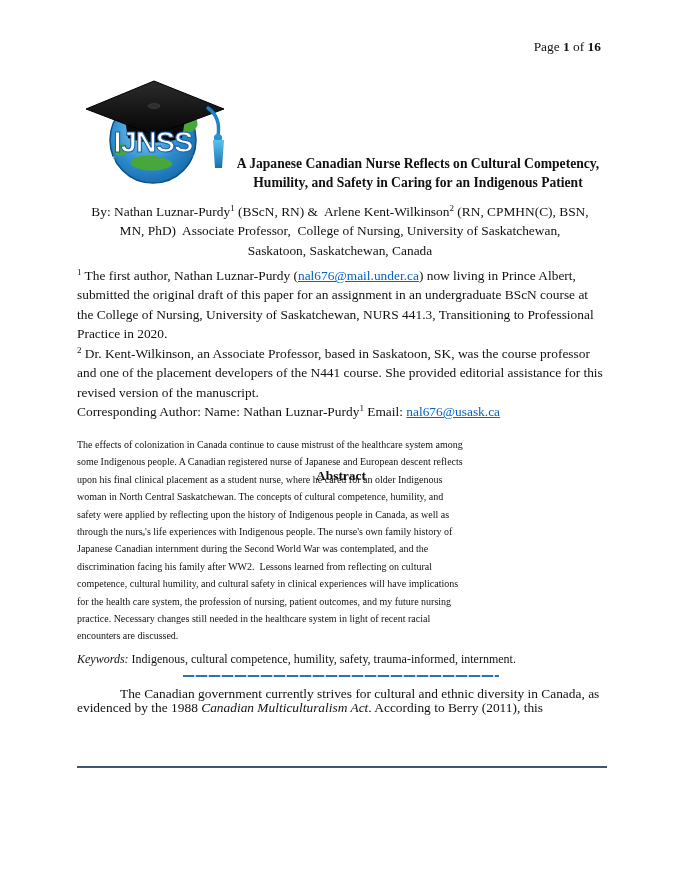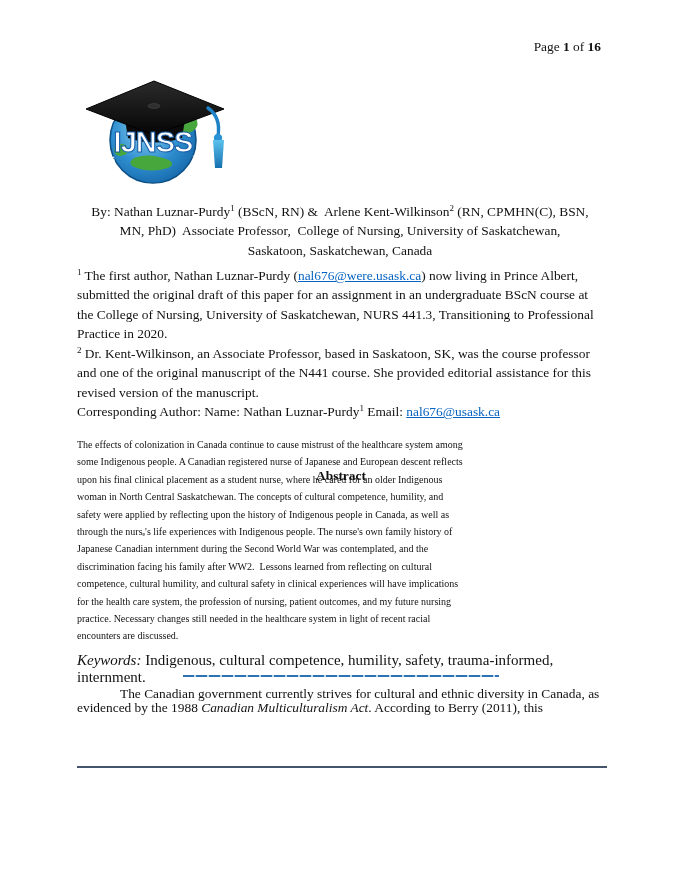--- a/index.html
+++ b/index.html
@@ -30,21 +30,21 @@
   .authors { left:70px; top:202px; width:540px; }
   .fn1 { left:77px; top:266px; width:546px; }
   .fn2 { left:77px; top:344px; width:546px; }
   sup.fnref { font-size:9px; line-height:0; vertical-align:super; }
 
   .abstract-heading {
     left:77px; top:420px; width:528px;
     font-size:13.4px; font-weight:bold;margin-top:48px;
   }
   .abstract-body { left:77px; top:436px; width:546px; font-size:10px; line-height:17.4px; }
-  .keywords { left:77px; top:652px; width:546px; font-size:15px; }
+  .keywords { left:77px; top:652px; width:546px; font-size:12px; }
   .keywords .kw-label { font-style:italic; }
 
   .divider { left:183px; top:675px; width:316px; height:2px; }
 
   .body-para { left:77px; top:687px; width:546px; text-indent:43px; font-size:13.4px; line-height:14px; }
   .body-para .italic { font-style:italic; }
 
   .footer-rule { left:77px; top:766px; width:530px; height:2px; }
   .footer-text { left:77px; top:772px; width:546px; font-size:11.4px; line-height:15.2px; }
 
@@ -97,32 +97,34 @@
 
       <path id="arcText" d="M 39 79 A 42 42 0 0 0 124 79" fill="none"></path>
       <text font-size="6" font-weight="bold" fill="#ffffff" font-family="Liberation Sans, sans-serif">
         <textPath href="#arcText" startOffset="50%" text-anchor="middle" lengthAdjust="spacingAndGlyphs">International Journal of Nursing Student Scholarship</textPath>
       </text>
 
       <text x="81" y="76" font-size="29" font-weight="bold" text-anchor="middle" fill="#ffffff" stroke="#1a5fa8" stroke-width="1.1" letter-spacing="-1" font-family="Liberation Sans, sans-serif">IJNSS</text>
     </svg>
   </div>
 
+  <h1 class="abs doc-title center pre">A Japanese Canadian Nurse Reflects on Cultural Competency,
+Humility, and Safety in Caring for an Indigenous Patient</h1>
 
   <div class="abs authors center pre body-size"><span>By: Nathan Luznar-Purdy</span><sup class="fnref">1</sup><span> (BScN, RN) &amp;  Arlene Kent-Wilkinson</span><sup class="fnref">2</sup><span> (RN, CPMHN(C), BSN,
 MN, PhD)  Associate Professor,  College of Nursing, University of Saskatchewan,
 Saskatoon, Saskatchewan, Canada</span></div>
 
-  <div class="abs fn1 pre body-size"><sup class="fnref">1</sup><span> The first author, Nathan Luznar-Purdy (</span><a class="doc-link" style="color: rgb(5, 99, 193);">nal676@were.usask.ca</a><span>) now living in Prince Albert,
+  <div class="abs fn1 pre body-size"><sup class="fnref">1</sup><span> The first author, Nathan Luznar-Purdy (</span><a class="doc-link" style="color: rgb(5, 99, 193);">nal676@mail.under.ca</a><span>) now living in Prince Albert,
 submitted the original draft of this paper for an assignment in an undergraduate BScN course at
 the College of Nursing, University of Saskatchewan, NURS 441.3, Transitioning to Professional
 Practice in 2020.</span></div>
 
   <div class="abs fn2 pre body-size"><sup class="fnref">2</sup><span> Dr. Kent-Wilkinson, an Associate Professor, based in Saskatoon, SK, was the course professor
-and one of the original manuscript of the N441 course. She provided editorial assistance for this
+and one of the placement developers of the N441 course. She provided editorial assistance for this
 revised version of the manuscript.
 Corresponding Author: Name: Nathan Luznar-Purdy</span><sup class="fnref">1</sup><span> Email: </span><a class="doc-link" style="color: rgb(5, 99, 193); text-align: center;">nal676@usask.ca</a></div>
 
   <h2 class="abs abstract-heading center">Abstract</h2>
   <p class="abs abstract-body pre">The effects of colonization in Canada continue to cause mistrust of the healthcare system among
 some Indigenous people. A Canadian registered nurse of Japanese and European descent reflects
 upon his final clinical placement as a student nurse, where he cared for an older Indigenous
 woman in North Central Saskatchewan. The concepts of cultural competence, humility, and
 safety were applied by reflecting upon the history of Indigenous people in Canada, as well as
 through the nursₑ's life experiences with Indigenous people. The nurse's own family history of

